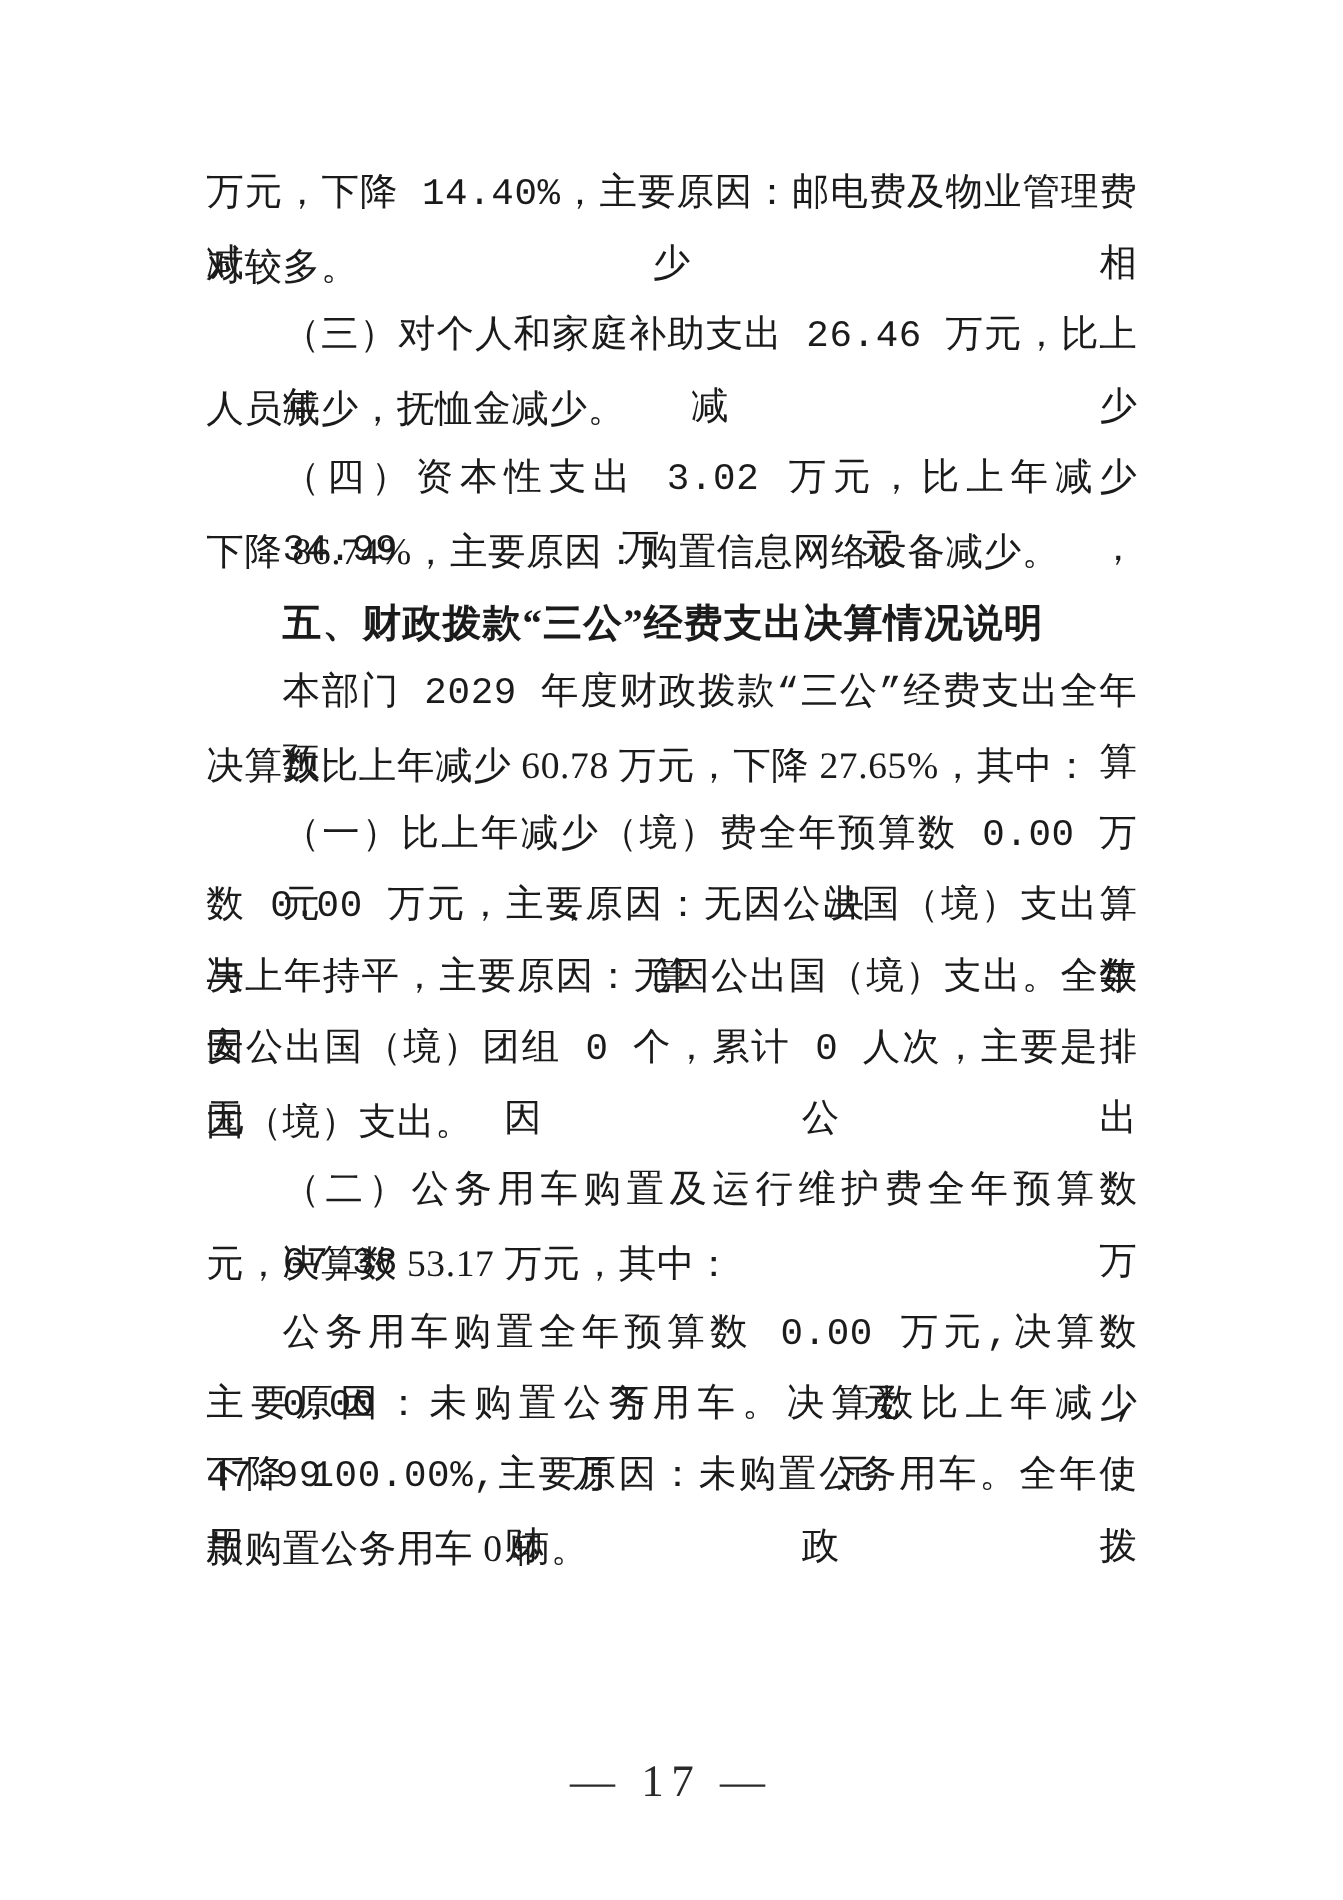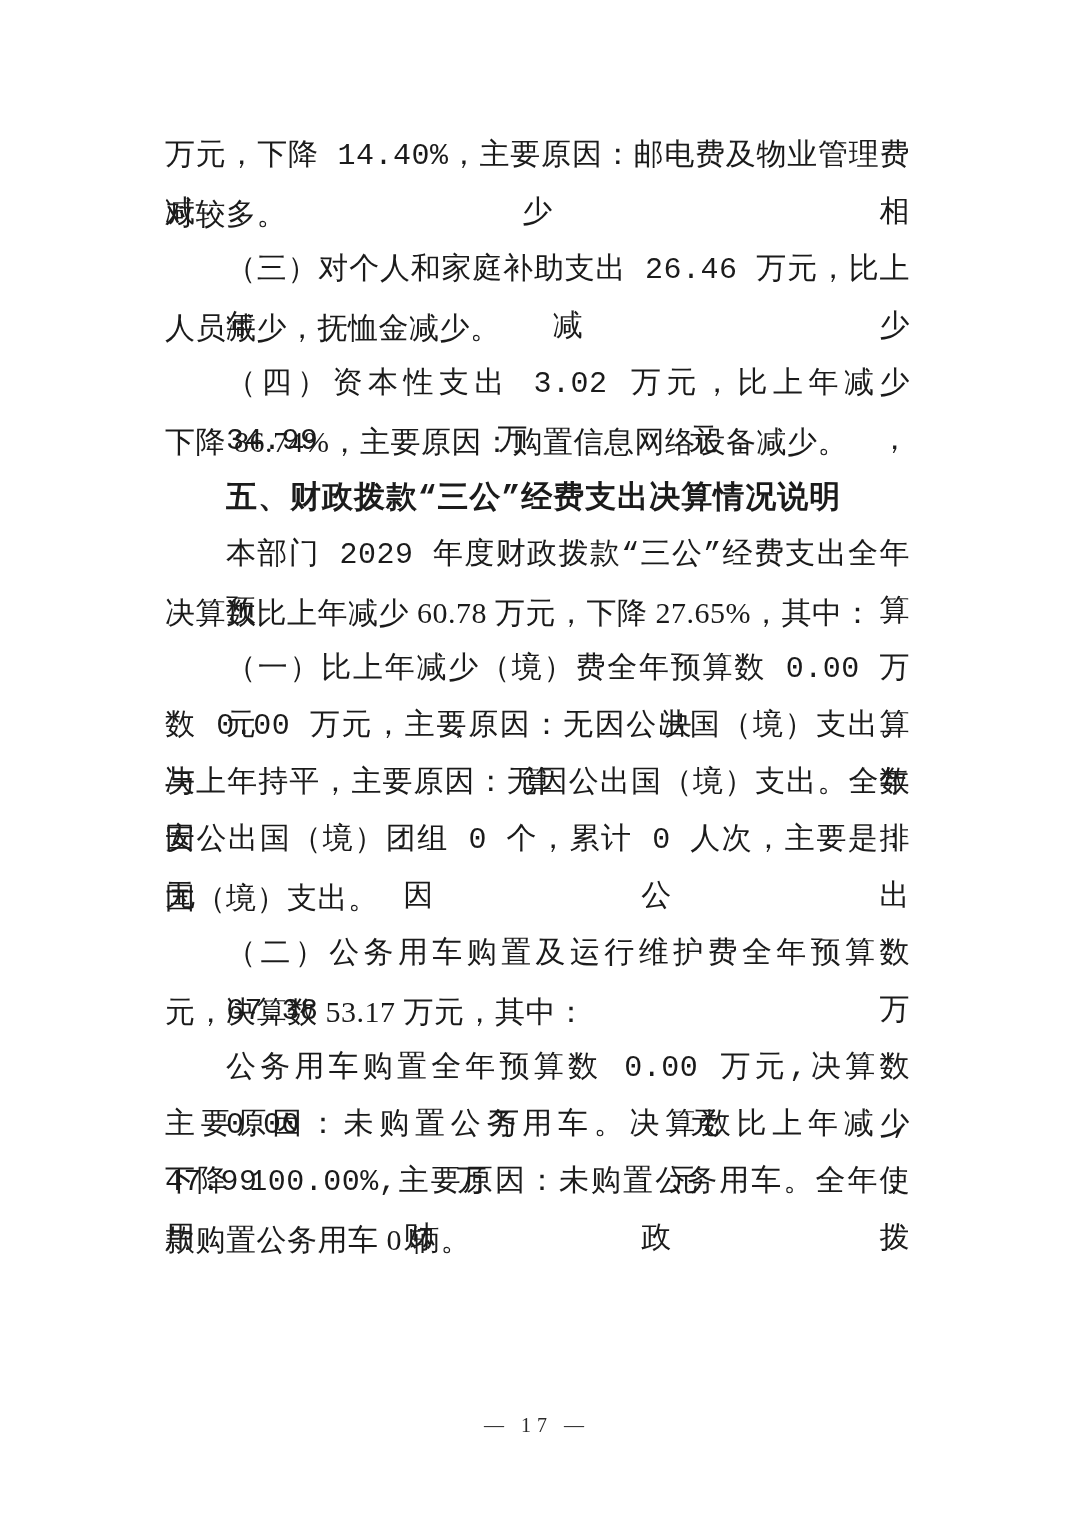--- a/index.html
+++ b/index.html
@@ -33,32 +33,32 @@
     white-space: normal;
     text-align: justify;
     text-align-last: justify;
     text-justify: inter-character;
     font-family: Liberation Mono, monospace;
   }
   .line.indent {
     padding-left: 61px;
   }
   .line.heading {
-    font-family: Liberation Mono, monospace;
+    font-family: Liberation Serif, serif;
     font-weight: bold;
     font-size: 31px;
     letter-spacing: 1px;
   }
   .footer {
     position: absolute;
     left: 0;
     top: 1400px;
     width: 100%;
     text-align: center;
-    font-size: 20px;
+    font-size: 36px;
     line-height: 50px;
     letter-spacing: 6px;
     color: #2a2a2a;
   }
 </style>
 </head>
 <body>
 
 <div class="page">
   <div class="content">

